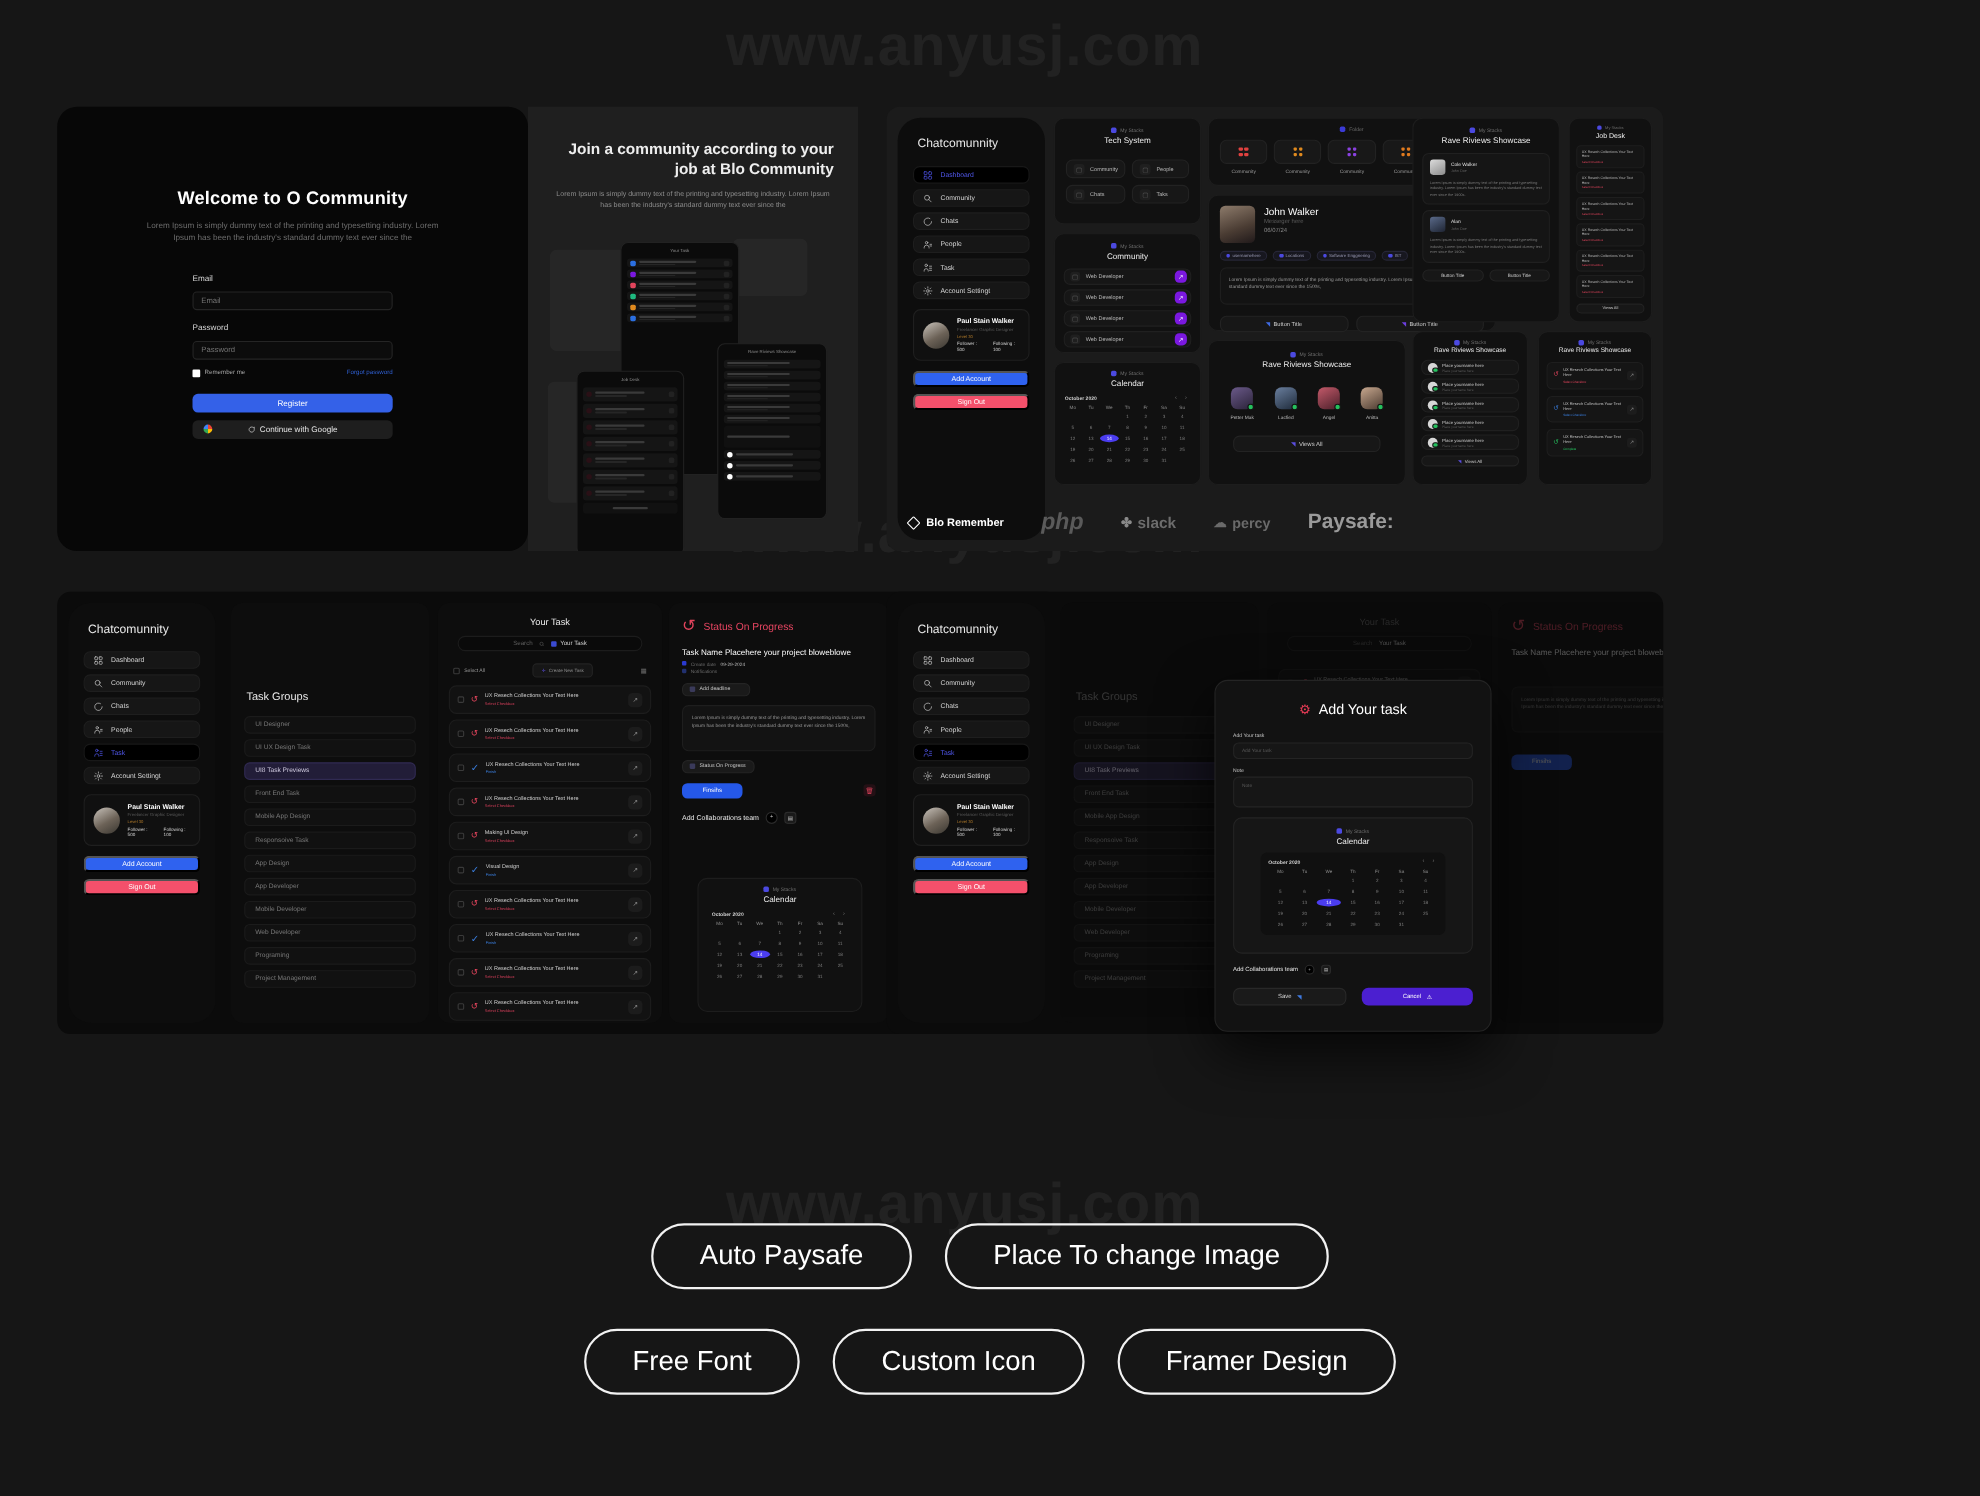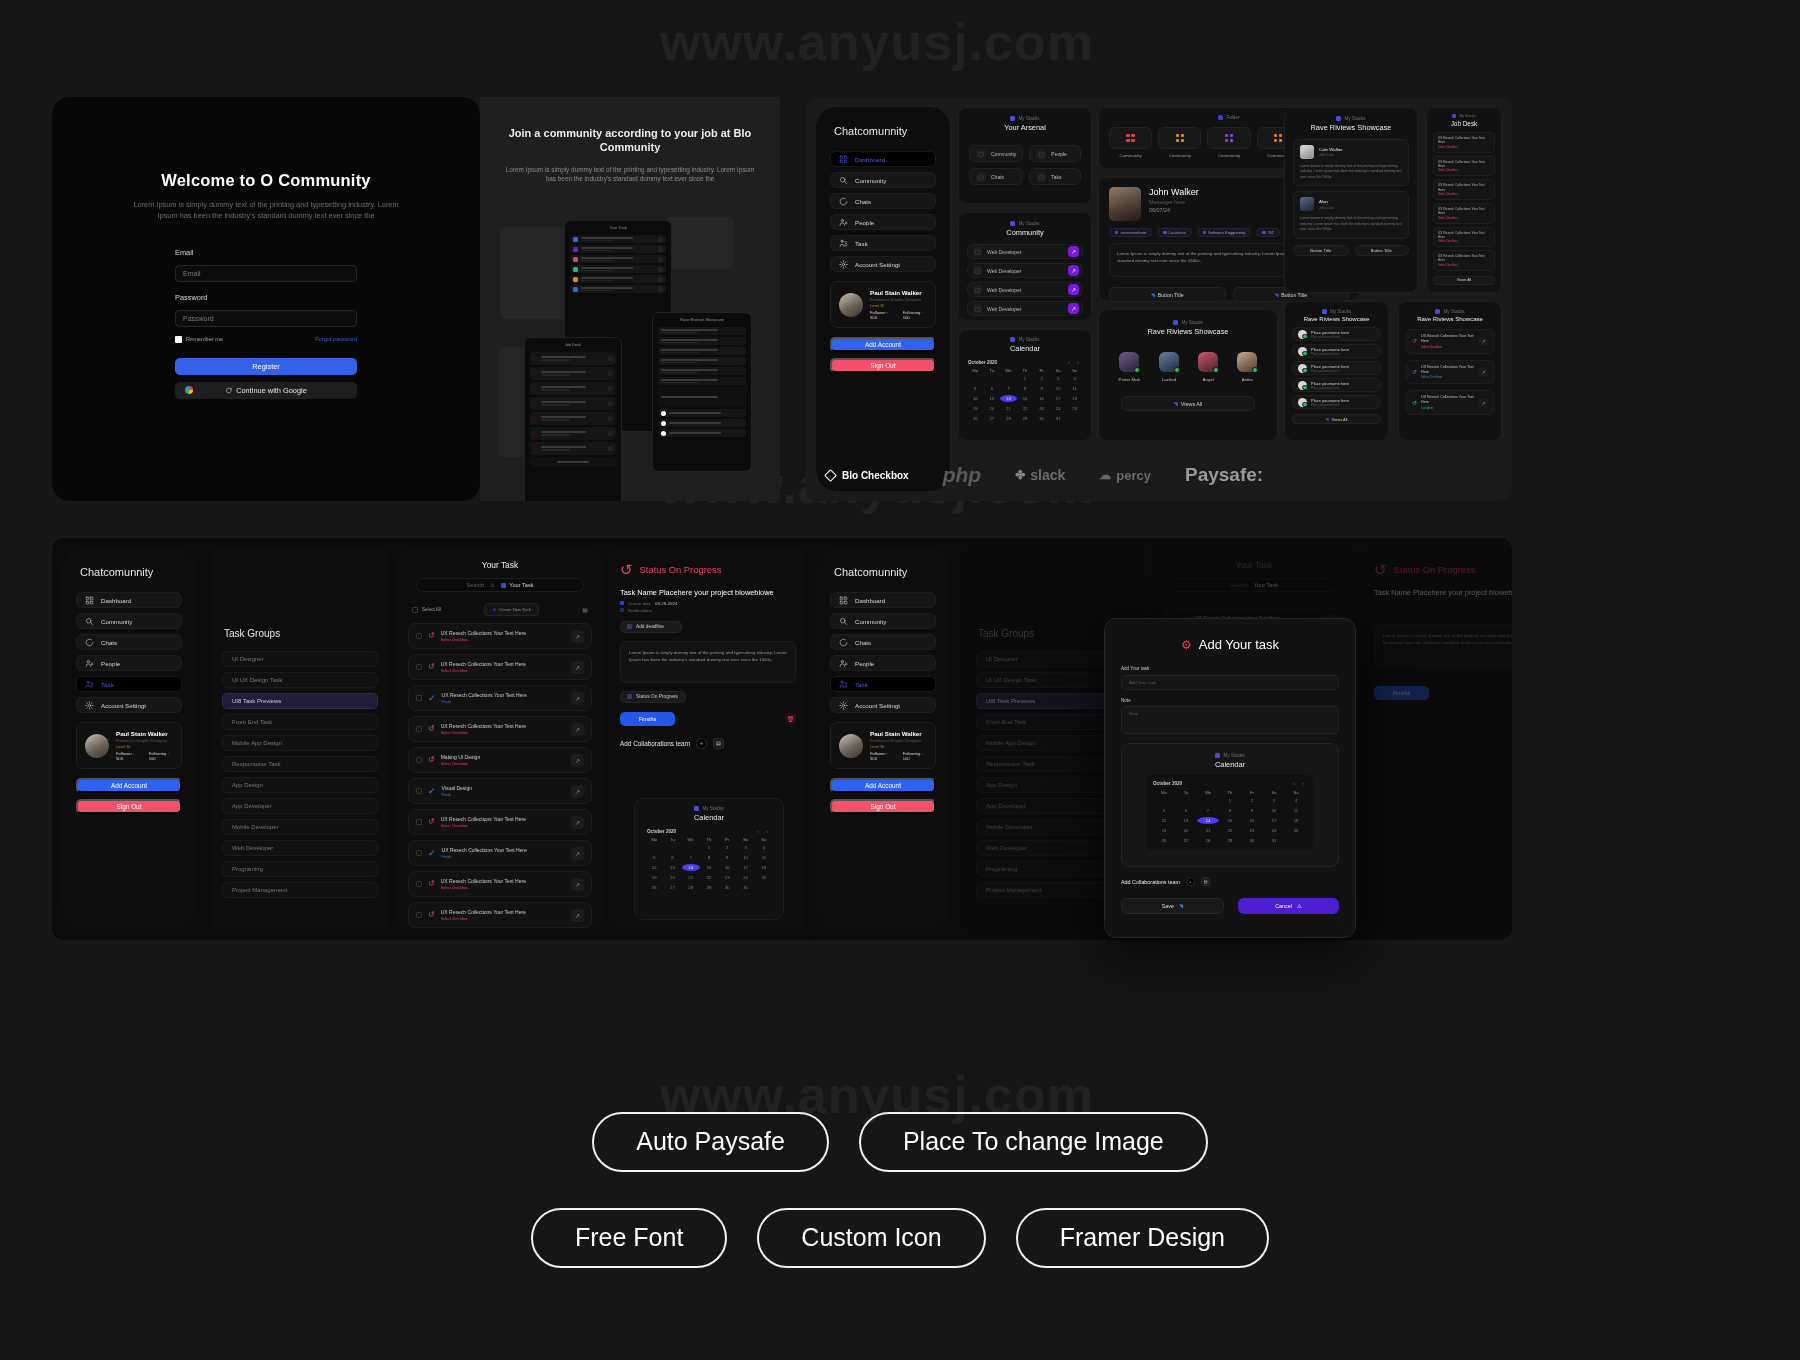--- a/index.html
+++ b/index.html
@@ -39,21 +39,21 @@
   .forgot { color:#2f5fd0; font-size:5.6px; }
   .btn-primary { width:100%; height:17px; margin-top:15px; border-radius:5px;
      background:#3461e8; color:#fff; font-size:7.4px; display:flex; align-items:center; justify-content:center; border:none;}
   .btn-google { width:100%; height:17px; margin-top:7px; border-radius:5px; background:#1e1e1e;
      color:#e4e4e4; font-size:7.4px; display:flex; align-items:center; justify-content:center; position:relative; border:none;}
   .gicon { position:absolute; left:10px; width:8px; height:8px; border-radius:50%;
      background: conic-gradient(#ea4335 0 25%, #fbbc05 0 50%, #34a853 0 75%, #4285f4 0); }
 
   
   #join { left:480px; top:97px; width:300px; height:404px; background:#1f1f1f; border-radius:0; }
-  .join-title { color:#eee; font-size:11px; font-weight:600; text-align:center; line-height:1.25; padding:30px 22px 0;}
+  .join-title { color:#eee; font-size:14px; font-weight:600; text-align:right; line-height:1.25; padding:30px 22px 0;}
   .join-sub { color:#8c8c8c; font-size:6.4px; text-align:center; line-height:1.55; margin-top:10px; padding:0 22px;}
   .ghost { position:absolute; background:rgba(255,255,255,.035); border-radius:6px; }
   .phone { position:absolute; background:#0b0b0b; border:1px solid #222; border-radius:7px; overflow:hidden; }
   .phone .ph-t { color:#8d8d8d; font-size:4px; text-align:center; padding:4px 0 3px; }
   .ph-row { height:8px; margin:2px 5px; background:#151515; border-radius:3px; display:flex; align-items:center; padding:0 3px; gap:3px;}
   .ph-dot { width:5px; height:5px; border-radius:1.5px; flex:0 0 auto; }
   .ph-lines { flex:1; }
   .ph-l1 { height:1.6px; background:#3a3a3a; border-radius:1px; width:70%; }
   .ph-l2 { height:1.2px; background:#262626; border-radius:1px; width:45%; margin-top:1.3px; }
   .ph-sq { width:5px; height:5px; border-radius:1.5px; background:#222; }
@@ -472,21 +472,21 @@
       </div>
       <button class="btn-add" style="margin:9px 14px 0; width:106px; height:15px; font-size:6.4px;">Add Account</button>
       <button class="btn-out" style="margin:6px 14px 0; width:106px; height:15px; font-size:6.4px;">Sign Out</button>
     </div>
 
     <div class="mycard" style="left:152px; top:10px; width:134px; height:97px;">
       <div class="mystacks" style="margin-top:8px;">
           <span class="hex"></span>
           <span>My Stacks</span>
         </div>
-      <div class="mc-title">Your Arsenal</div>
+      <div class="mc-title">Tech System</div>
       <div id="ta-tiles" style="display:grid;grid-template-columns:1fr 1fr;gap:6px;padding:13px 10px 0;">
           <div class="tile" style="height: 17px; padding: 0px 6px;">
             <span class="tile-ic">▢</span>
             <span class="tile-tx">Community</span>
           </div>
           <div class="tile" style="height: 17px; padding: 0px 6px;">
             <span class="tile-ic">▢</span>
             <span class="tile-tx">People</span>
           </div>
           <div class="tile" style="height: 17px; padding: 0px 6px;">
@@ -885,21 +885,21 @@
               <span style="display:block;color:#25c15e;font-size:2.8px;margin-top:1px;">Complete</span>
             </span>
             <span style="width:9px;height:9px;border-radius:3px;background:#1c1c1c;display:flex;align-items:center;justify-content:center;color:#8a8a8a;font-size:5px;">↗</span>
           </div>
         </div>
     </div>
 
     <div class="brandbar" style="left:20px; bottom:14px;">
       <div class="brandname">
         <span class="dia"></span>
-        <span>Blo Checkbox</span>
+        <span>Blo Remember</span>
       </div>
       <div class="blogo" style="font-style:italic;font-size:21px;color:#5a5a5a;">php</div>
       <div class="blogo" style="font-size:14px;display:flex;align-items:center;gap:5px;">
         <span style="color:#8a8a8a;font-size:12px;">✤</span>
           <span>slack</span>
       </div>
       <div class="blogo" style="font-size:13px;display:flex;align-items:center;gap:5px;color:#6a6a6a;">
         <span style="font-size:12px;">☁</span>
           <span>percy</span>
       </div>

